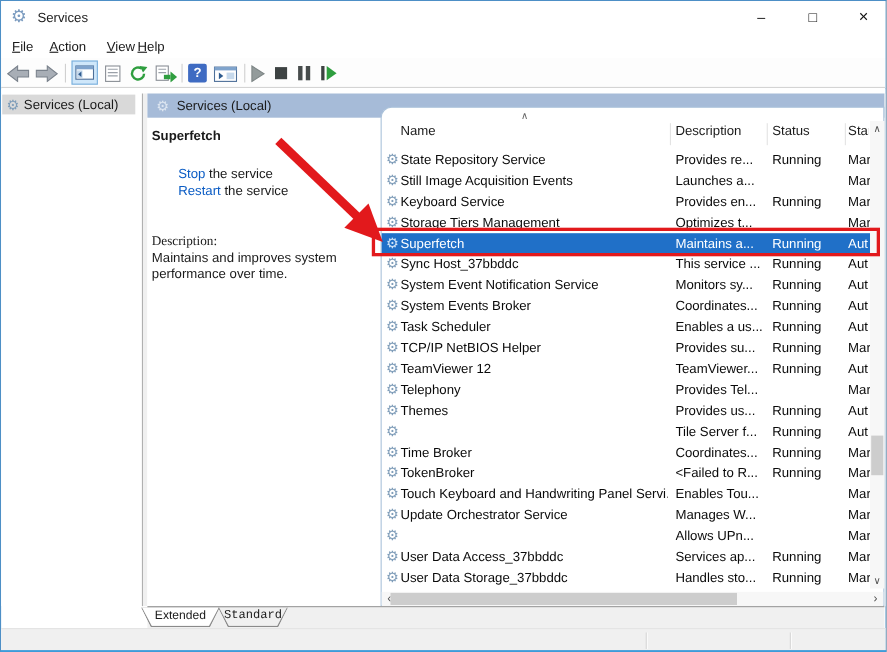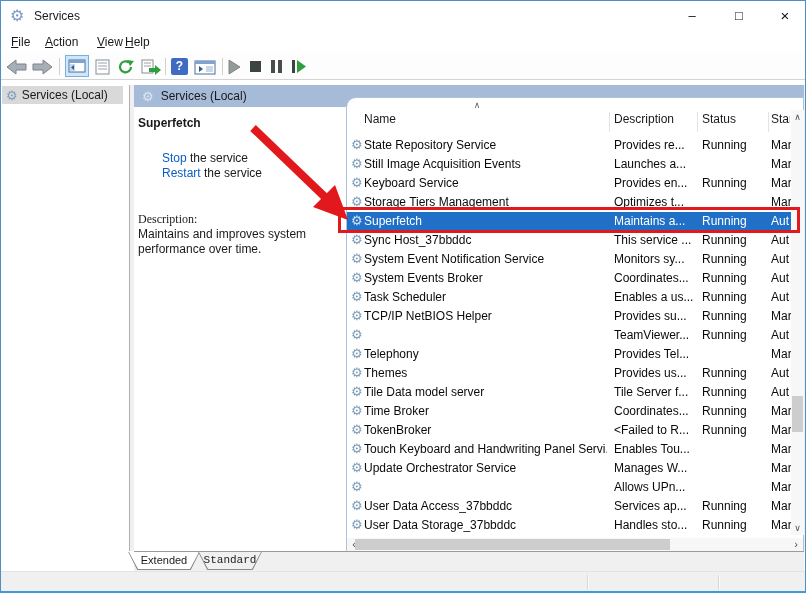--- a/index.html
+++ b/index.html
@@ -285,41 +285,41 @@
   </div>
           <div class="row">
     <span class="icon gearicon">⚙</span>
     <span class="cell c-name">TCP/IP NetBIOS Helper</span>
     <span class="cell c-desc">Provides su...</span>
     <span class="cell c-status">Running</span>
     <span class="cell c-start">Mar</span>
   </div>
           <div class="row">
     <span class="icon gearicon">⚙</span>
+    <span class="cell c-name">TeamViewer 12</span>
     <span class="cell c-desc">TeamViewer...</span>
     <span class="cell c-status">Running</span>
     <span class="cell c-start">Aut</span>
   </div>
           <div class="row">
     <span class="icon gearicon">⚙</span>
     <span class="cell c-name">Telephony</span>
     <span class="cell c-desc">Provides Tel...</span>
     <span class="cell c-status"></span>
     <span class="cell c-start">Mar</span>
   </div>
           <div class="row">
     <span class="icon gearicon">⚙</span>
     <span class="cell c-name">Themes</span>
     <span class="cell c-desc">Provides us...</span>
     <span class="cell c-status">Running</span>
     <span class="cell c-start">Aut</span>
   </div>
           <div class="row">
     <span class="icon gearicon">⚙</span>
-    <span class="cell c-name">Tile Data model server</span>
     <span class="cell c-desc">Tile Server f...</span>
     <span class="cell c-status">Running</span>
     <span class="cell c-start">Aut</span>
   </div>
           <div class="row">
     <span class="icon gearicon">⚙</span>
     <span class="cell c-name">Time Broker</span>
     <span class="cell c-desc">Coordinates...</span>
     <span class="cell c-status">Running</span>
     <span class="cell c-start">Mar</span>

